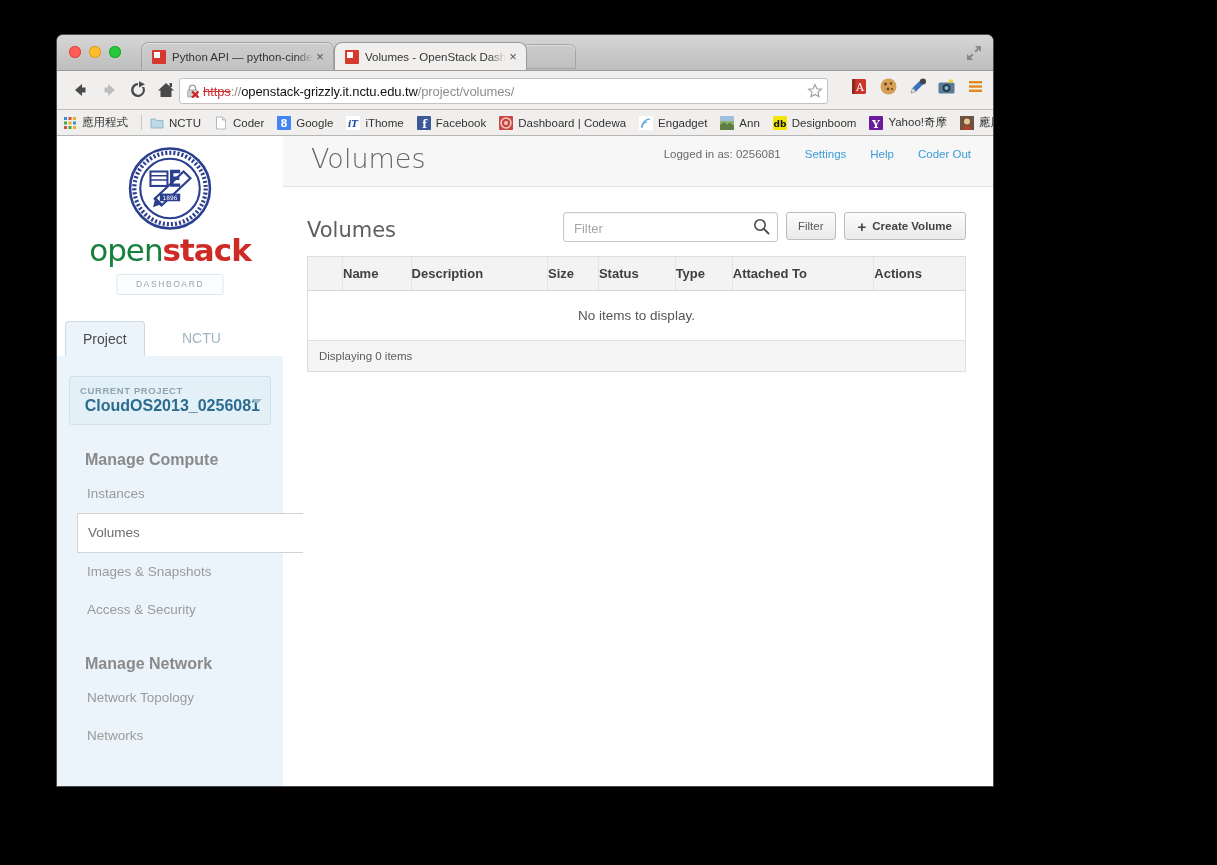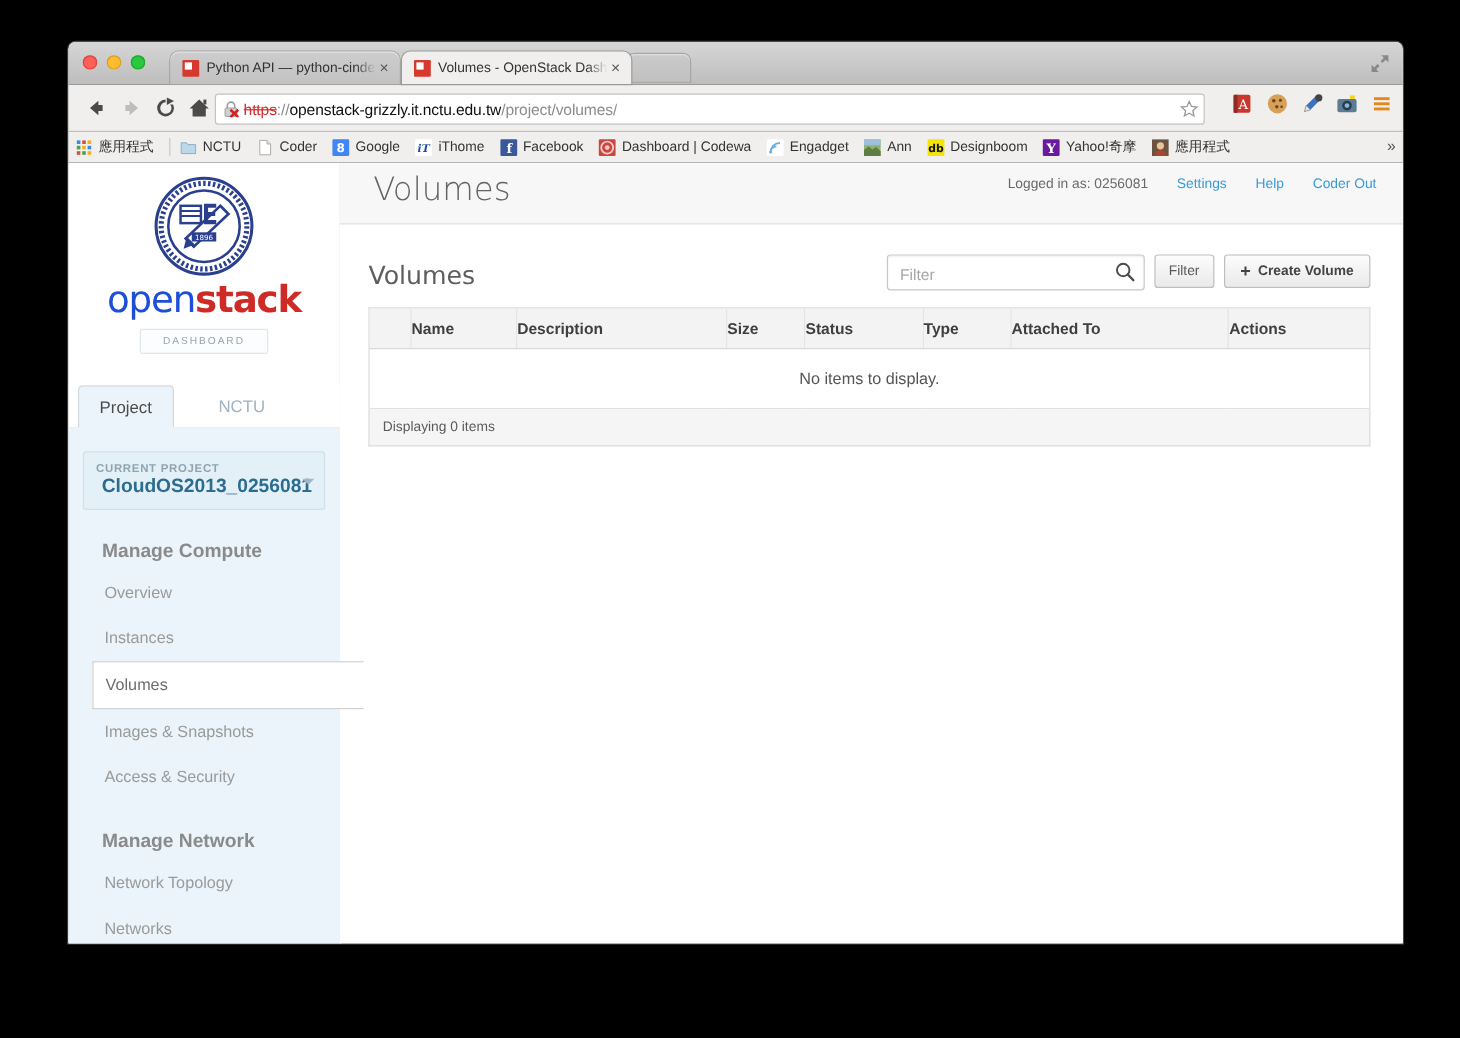--- a/index.html
+++ b/index.html
@@ -1,19 +1,19 @@
 <!DOCTYPE html>
 <html><head>
 <meta charset="utf-8">
 <style>
   html,body{margin:0;padding:0;background:#000;}
   body{width:1217px;height:865px;overflow:hidden;font-family:"Liberation Sans",sans-serif;}
 
   
-  .window{position:absolute;left:57px;top:35px;width:1112px;height:751px;background:#fff;
+  .window{position:absolute;left:57px;top:35px;width:936px;height:751px;background:#fff;
           border-radius:6px 6px 0 0;overflow:hidden;box-shadow:0 0 0 1px #4a4a4a;}
 
   
   .tabstrip{position:relative;height:35px;
             background:linear-gradient(to bottom,#d6d6d6,#bdbdbd);
             border-bottom:1px solid #9a9a9a;}
   .traffic{position:absolute;left:12px;top:11px;display:flex;gap:8px;}
   .tl{width:12px;height:12px;border-radius:50%;}
   .tl.r{background:#ff5f57;box-shadow:inset 0 0 0 1px #e0443e;}
   .tl.y{background:#febc2e;box-shadow:inset 0 0 0 1px #d89e25;}
@@ -63,21 +63,21 @@
   
   .page{position:relative;height:653px;background:#fff;overflow:hidden;}
 
   
   .sidebar{position:absolute;left:0;top:0;width:226px;height:100%;background:#fff;
            border-right:1px solid #dcdcdc;}
   .brand{height:185px;position:relative;}
   .seal{position:absolute;left:50%;top:10px;transform:translateX(-50%);width:85px;height:85px;}
   .oslogo{position:absolute;left:0;right:0;top:96px;text-align:center;font-size:31px;
           letter-spacing:-1px;font-family:"DejaVu Sans",sans-serif;}
-  .oslogo .open{color:#1d4ed8;}
+  .oslogo .open{color:#15803d;}
   .oslogo .stack{color:#cf2b26;font-weight:bold;}
   .dash{position:absolute;left:50%;transform:translateX(-50%);top:138px;width:105px;height:19px;
         border:1px solid #dfe7ea;border-radius:2px;background:#fbfdfe;font-size:8.5px;
         letter-spacing:1.6px;color:#9aa6ab;text-align:center;line-height:19px;}
 
   .tabs{position:relative;height:35px;border-bottom:1px solid #cfd9df;background:#fff;}
   .ptab{position:absolute;top:0;height:35px;line-height:35px;padding:0 17px;font-size:14px;}
   .ptab.on{left:8px;background:#eaf4fa;color:#4a4a4a;border:1px solid #cfd9df;border-bottom:none;
            border-radius:4px 4px 0 0;height:36px;}
   .ptab.off{left:108px;color:#9fb4c0;}
@@ -394,21 +394,20 @@
       </div>
 
       <div class="snav">
         <div class="curproj">
           <div class="cplabel">CURRENT PROJECT</div>
           <div class="cpname">CloudOS2013_0256081</div>
           <span class="cpcaret"></span>
         </div>
 
         <div class="ghead">Manage Compute</div>
-        <div class="sitem">Overview</div>
         <div class="sitem">Instances</div>
         <div class="sitem active">Volumes</div>
         <div class="sitem">Images &amp; Snapshots</div>
         <div class="sitem">Access &amp; Security</div>
 
         <div class="ghead">Manage Network</div>
         <div class="sitem">Network Topology</div>
         <div class="sitem">Networks</div>
 
       </div>

